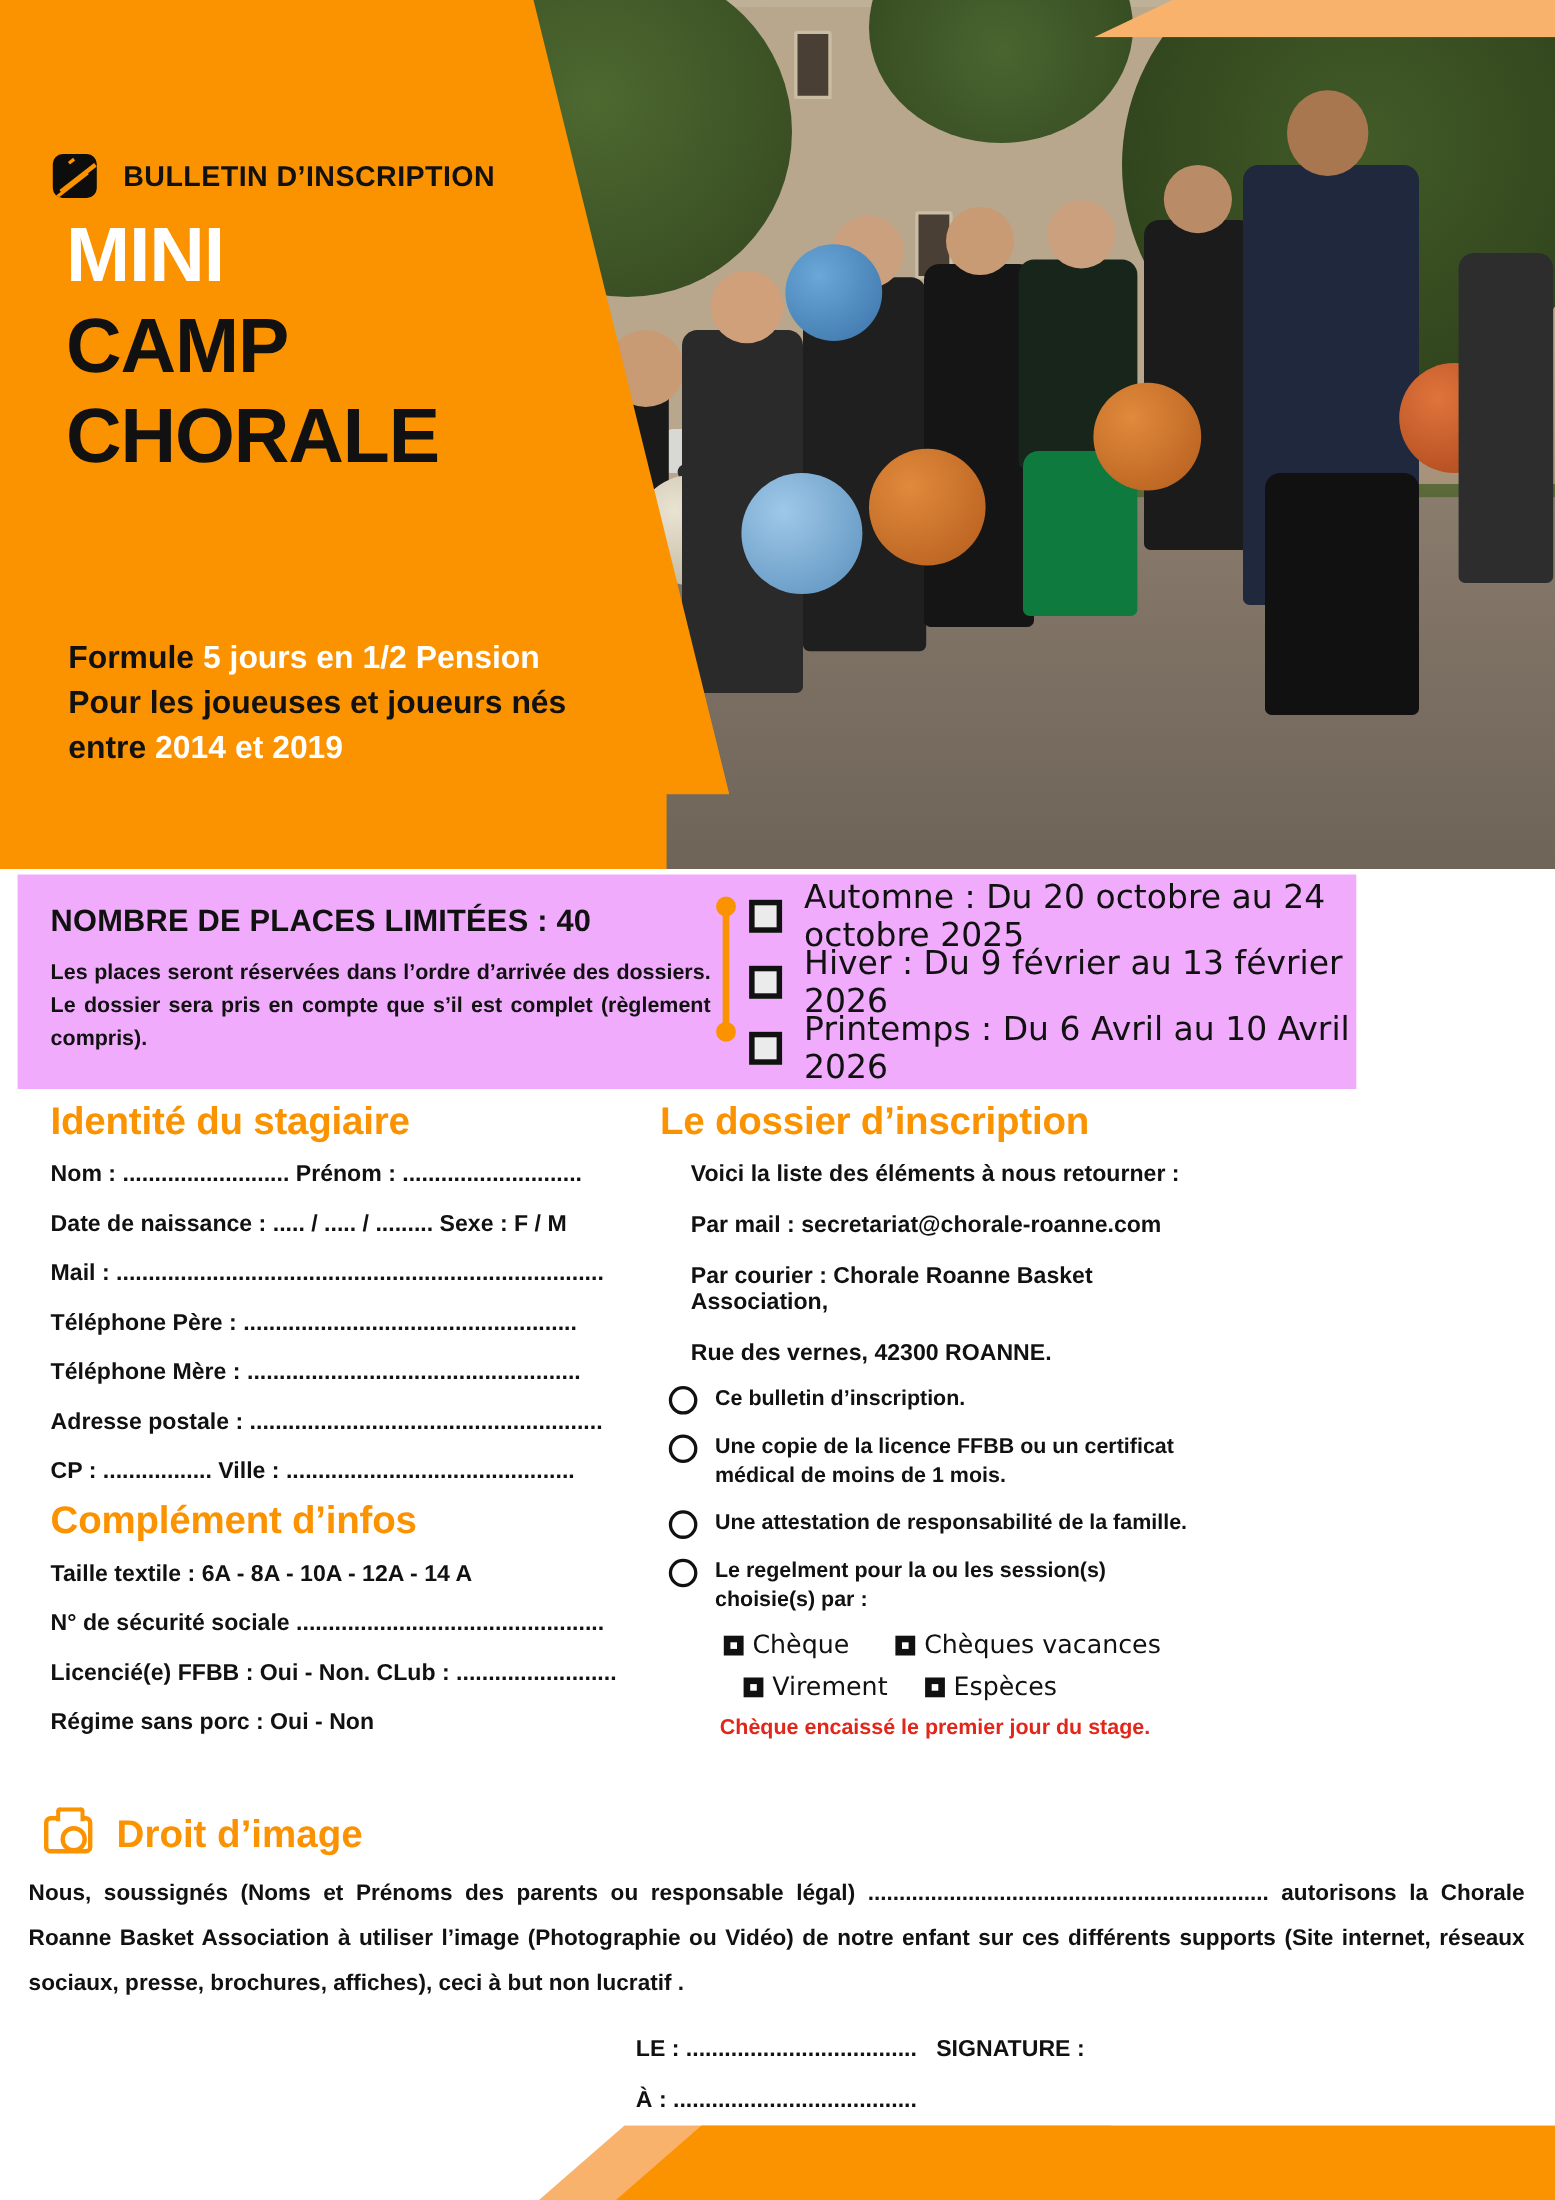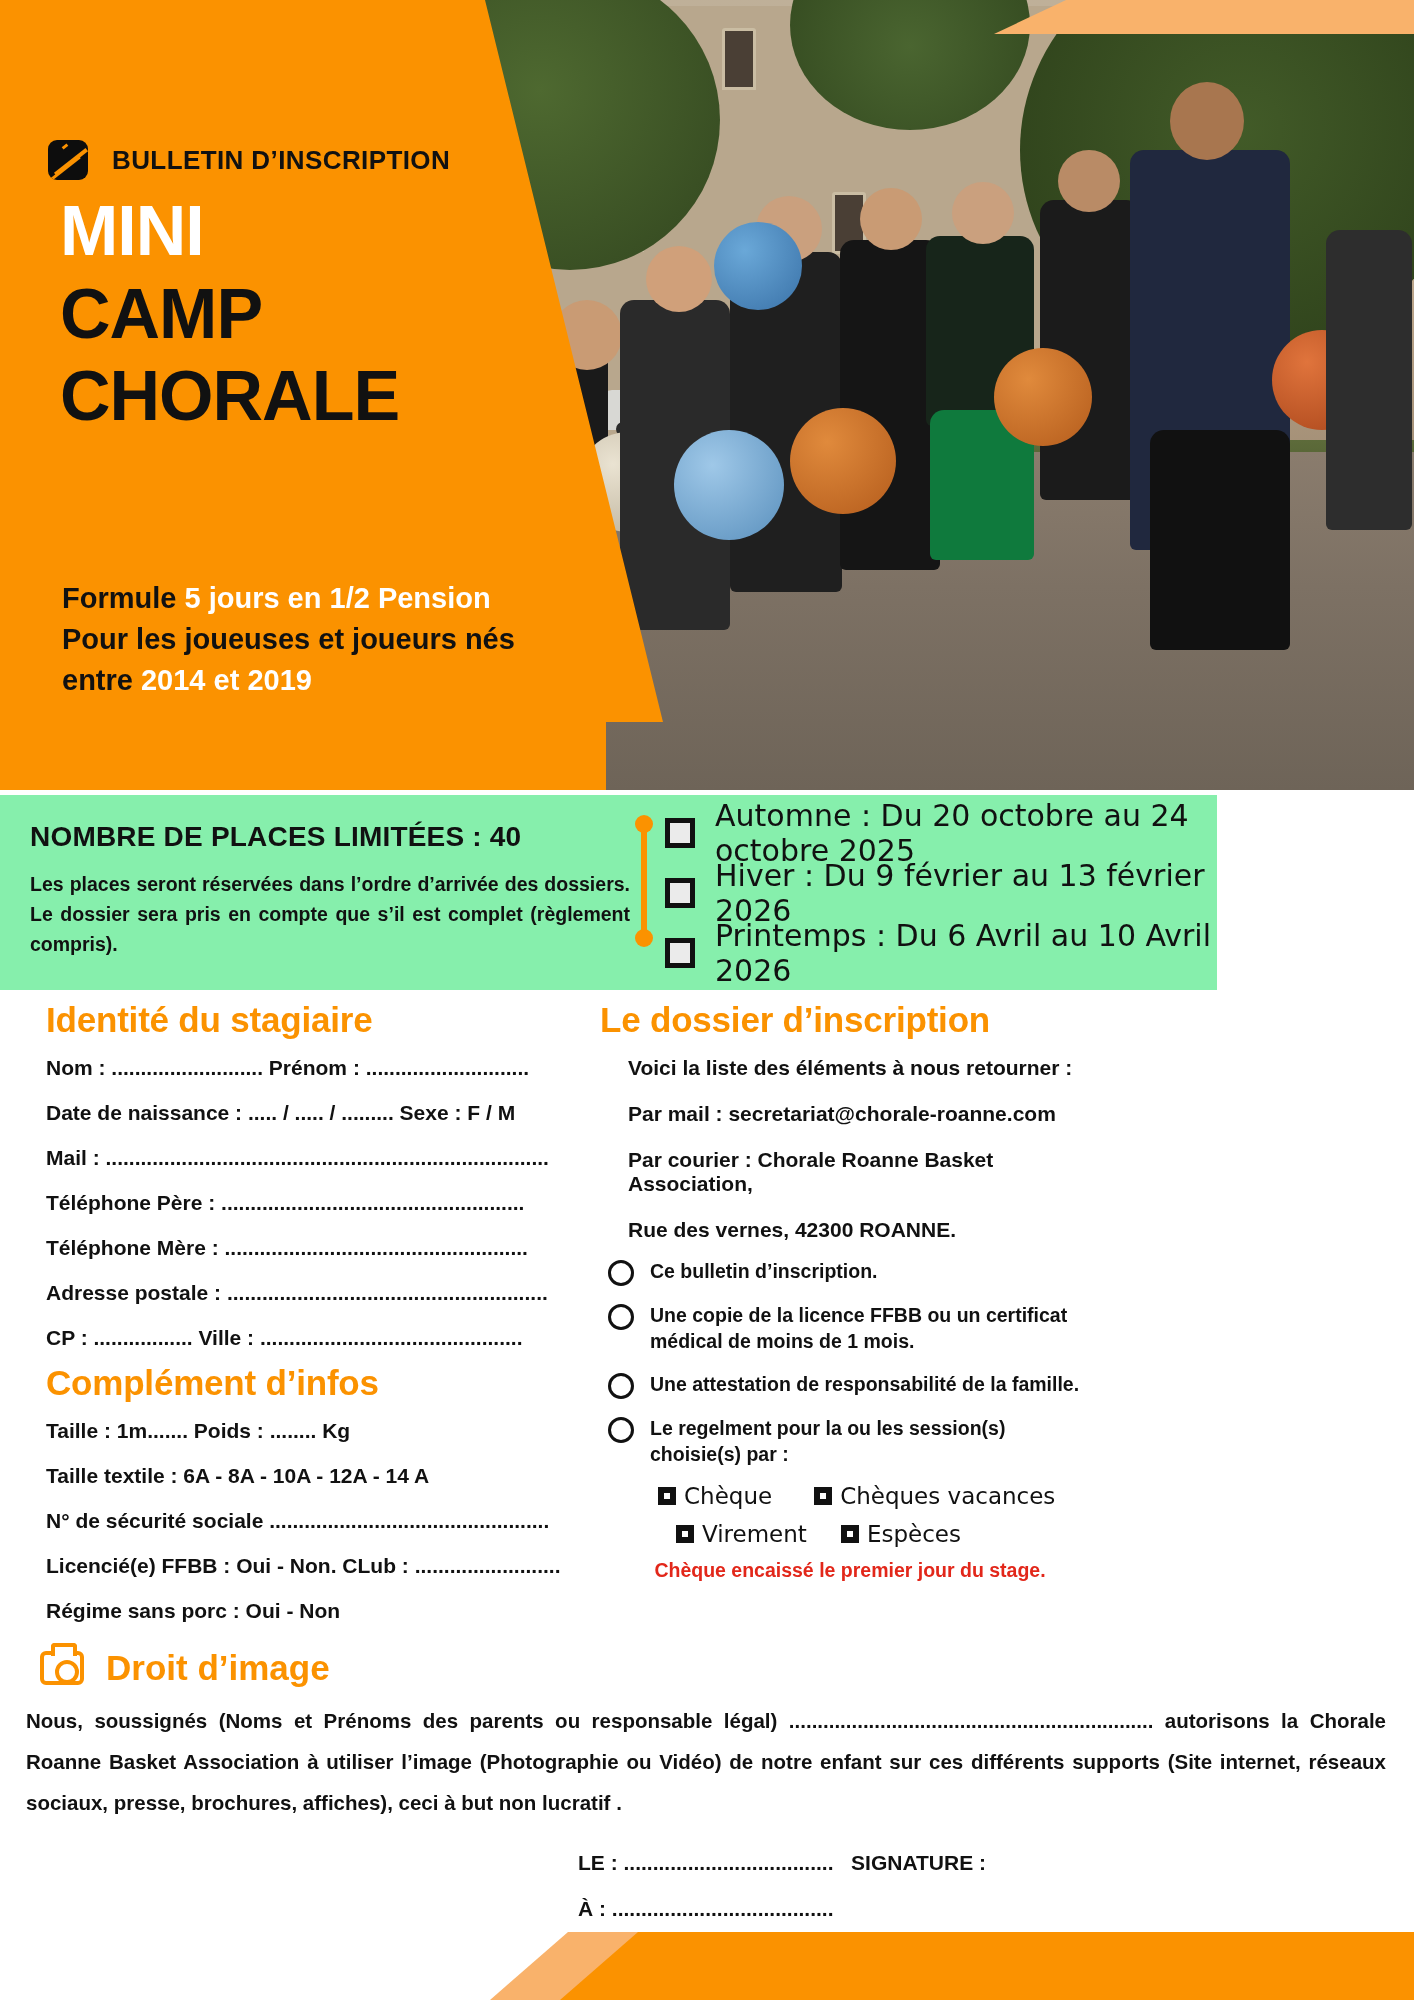--- a/index.html
+++ b/index.html
@@ -108,23 +108,23 @@
 
   .subtitle {
     position: absolute; left: 62px; top: 578px;
     font-size: 29px; font-weight: 700; line-height: 1.42;
     color: #111111; width: 470px;
   }
   .subtitle .w { color: #ffffff; }
 
   
   .band {
-    position: absolute; left: 0; top: 795px;
+    position: absolute; left: 16px; top: 795px;
     width: 1217px; height: 195px;
-    background: #86efac;
+    background: #f0abfc;
   }
   .band-left {
     position: absolute; left: 30px; top: 26px; width: 620px;
   }
   .band-title {
     font-size: 28px; font-weight: 700; color: #111; letter-spacing: .2px;
   }
   .band-note {
     margin-top: 16px; font-size: 19.5px; font-weight: 700; color: #111;
     line-height: 1.55; text-align: justify; width: 600px;
@@ -357,21 +357,20 @@
     <div class="sec-title indent">Identité du stagiaire</div>
     <div class="frow">Nom : ..........................  Prénom : ............................</div>
     <div class="frow">Date de naissance : ..... / ..... / .........   Sexe : F / M</div>
     <div class="frow">Mail : ............................................................................</div>
     <div class="frow">Téléphone Père : ....................................................</div>
     <div class="frow">Téléphone Mère : ....................................................</div>
     <div class="frow">Adresse postale : .......................................................</div>
     <div class="frow">CP : .................  Ville : .............................................</div>
 
     <div class="sec-title indent">Complément d’infos</div>
-    <div class="frow">Taille : 1m.......  Poids : ........ Kg</div>
     <div class="frow">Taille textile : 6A - 8A - 10A - 12A - 14 A</div>
     <div class="frow"> N° de sécurité sociale ................................................</div>
     <div class="frow">Licencié(e) FFBB : Oui - Non. CLub : .........................</div>
     <div class="frow">Régime sans porc : Oui - Non</div>
   </div>
 
   <div class="col-right">
     <div class="sec-title">Le dossier d’inscription</div>
     <div class="r-lead">Voici la liste des éléments à nous retourner :</div>
     <div class="r-lead">Par mail : secretariat@chorale-roanne.com</div>

